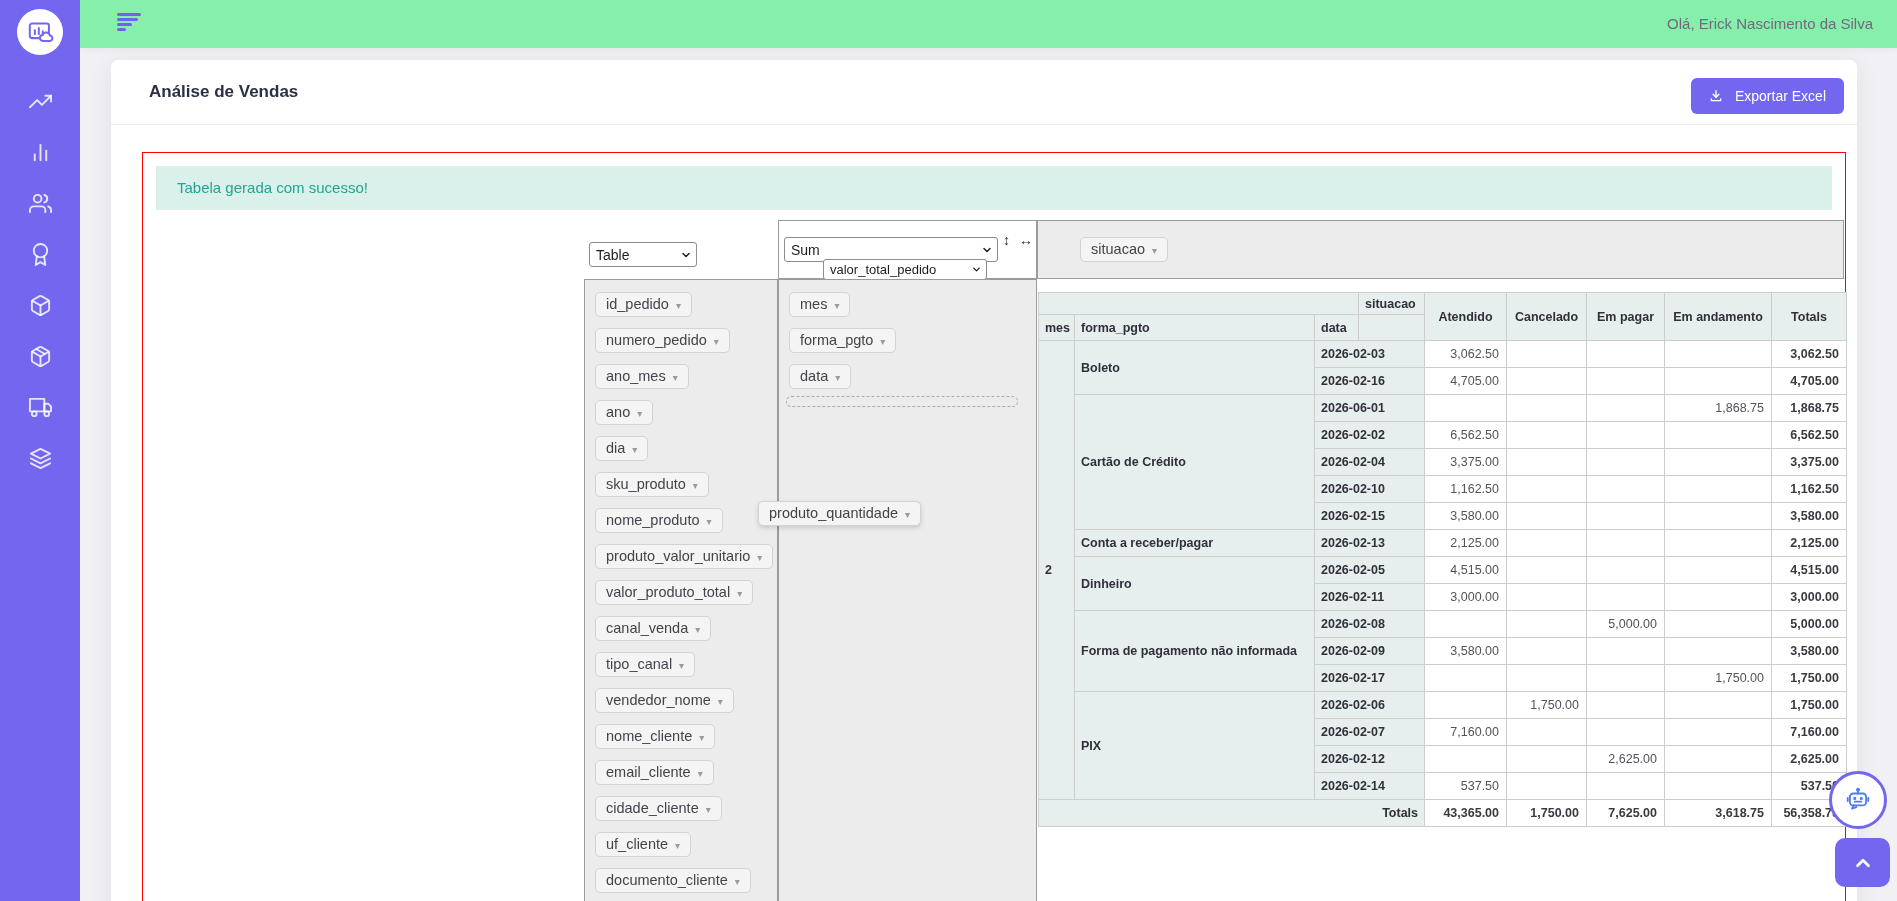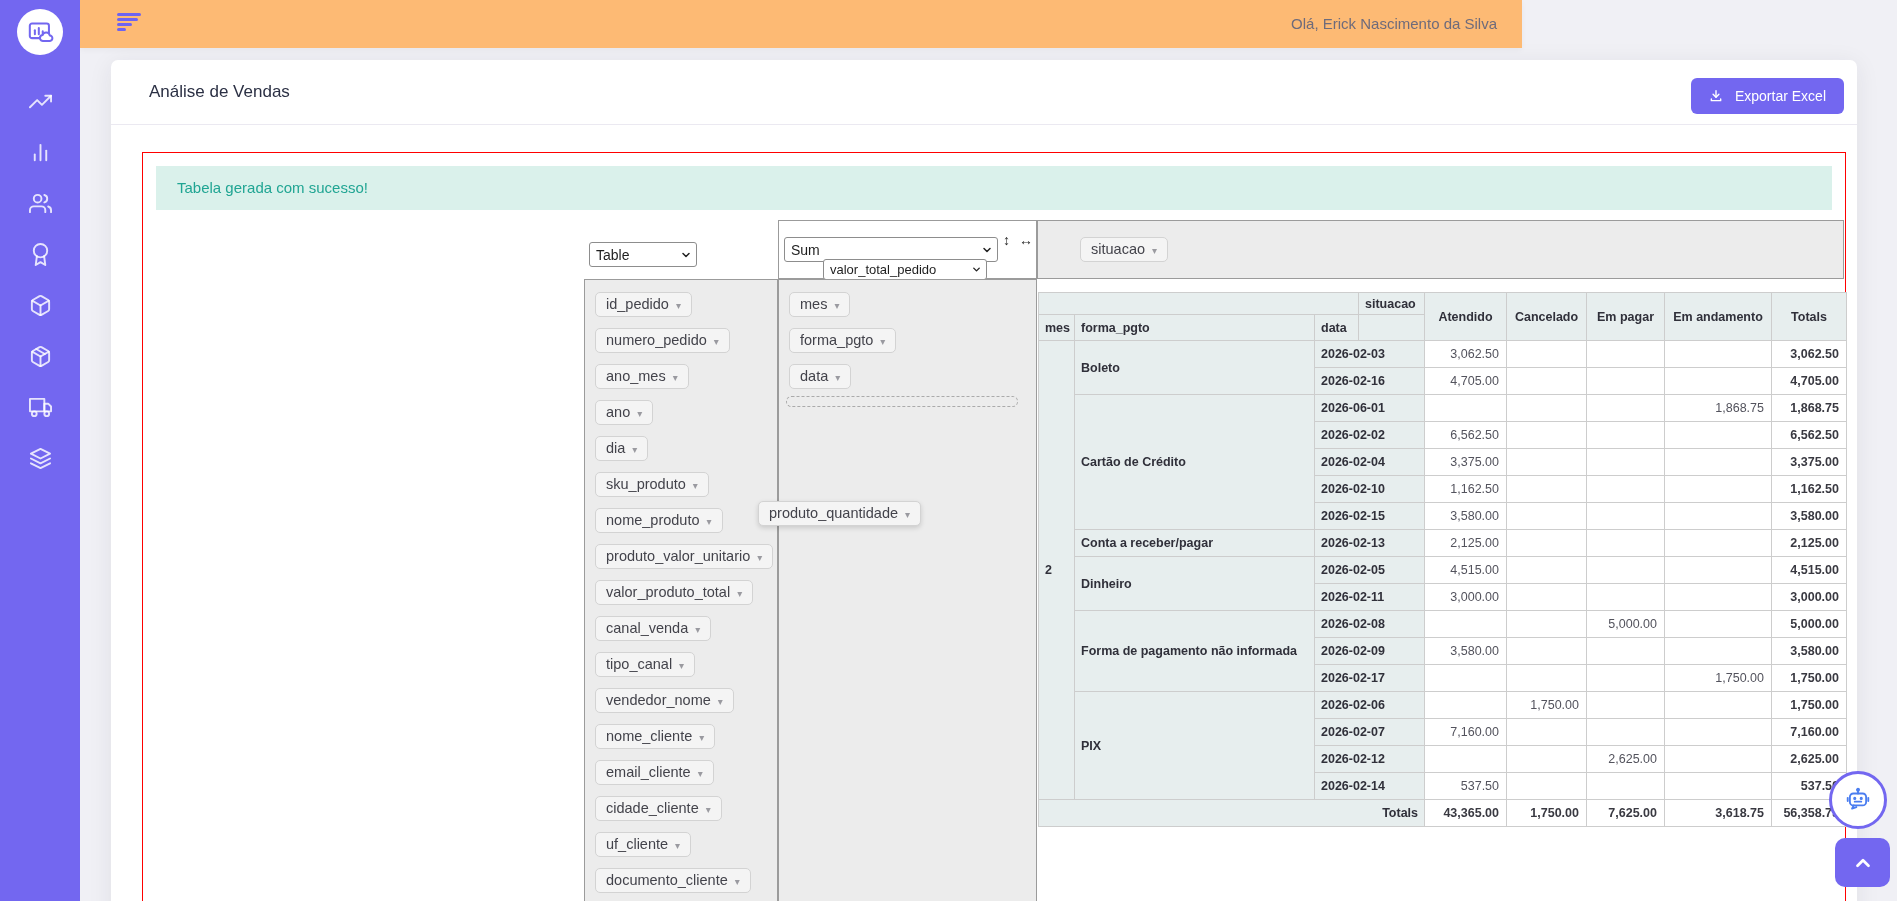--- a/index.html
+++ b/index.html
@@ -10,34 +10,34 @@
   .sidebar { position:absolute; left:0; top:0; width:80px; height:901px;
     background:#7367f0; z-index:30; }
   .logo-circle { position:absolute; left:17px; top:9px; width:46px; height:46px;
     border-radius:50%; background:#fff; display:flex; align-items:center; justify-content:center; }
   .side-icons { position:absolute; left:0; top:76px; width:80px; }
   .side-item { width:80px; height:51px; display:flex; align-items:center; justify-content:center;
     cursor:pointer; }
   .side-item svg { stroke:rgba(255,255,255,0.82); }
 
   
-  .topbar { position:absolute; left:80px; top:0; width:1442px; height:48px; background:#fdba74;
+  .topbar { position:absolute; left:80px; top:0; width:1818px; height:48px; background:#86efac;
     box-shadow:0 2px 6px rgba(0,0,0,0.04); z-index:20; }
   .hamburger { position:absolute; left:37px; top:13px; width:26px; height:22px; cursor:pointer; }
   .hamburger i { display:block; background:#6e63f0; height:3px; border-radius:2px; margin-bottom:2px; }
   .hamburger i:nth-child(1){width:24px}.hamburger i:nth-child(2){width:21px}
   .hamburger i:nth-child(3){width:15px}.hamburger i:nth-child(4){width:9px}
   .greeting { position:absolute; right:25px; top:0; height:48px; line-height:48px;
     color:#6e6b7b; font-size:15px; }
 
   
   .card { position:absolute; left:111px; top:60px; width:1746px; height:880px; background:#fff;
     border-radius:7px; box-shadow:0 4px 24px rgba(34,41,47,0.08); }
   .card-header { position:relative; height:65px; border-bottom:1px solid #ebe9f1; }
-  .page-title { position:absolute; left:38px; top:22px; font-size:17px; font-weight:normal; color:#2b3044; }
+  .page-title { position:absolute; left:38px; top:22px; font-size:17px; font-weight:bold; color:#2b3044; }
   .export-btn { position:absolute; right:13px; top:18px; height:36px; padding:0 18px;
     background:#7367f0; color:#fff; font-size:14px; border:none; border-radius:6px;
     display:flex; align-items:center; gap:12px; cursor:pointer; font-family:inherit; }
 
   
   .red-box { position:absolute; left:31px; top:92px; width:1704px; height:815px;
     border:1.5px solid #ff0000; background:#fff; }
   .alert-success { margin:13px; height:44px; background:#daf1eb; color:#20a593;
     font-size:15px; line-height:44px; padding-left:21px; }
 

